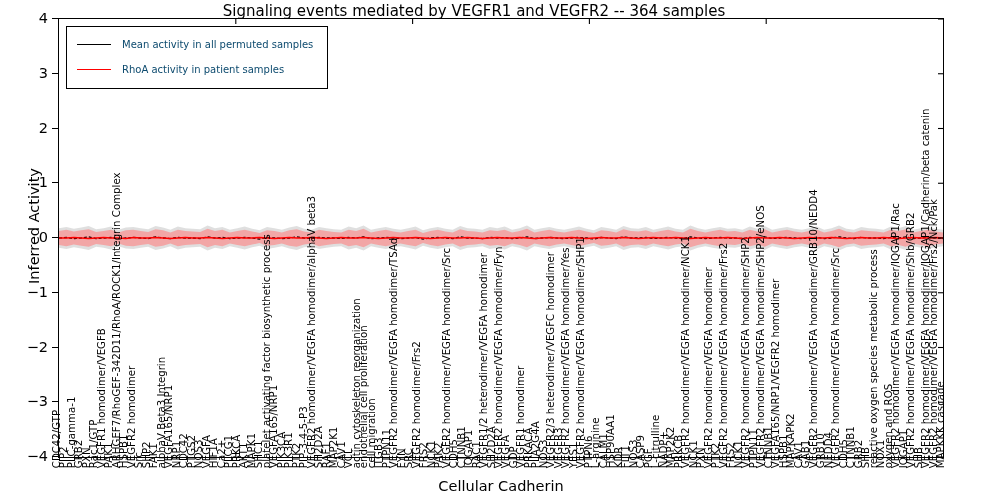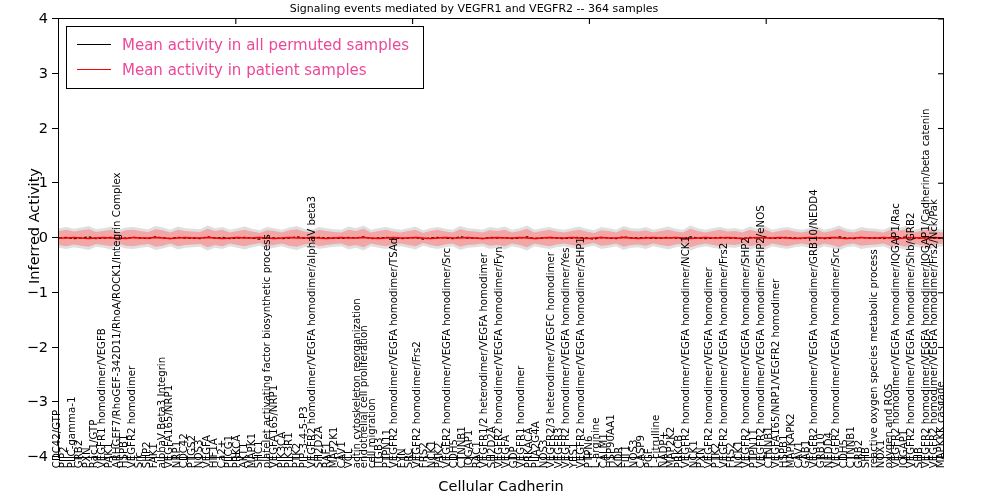--- a/index.html
+++ b/index.html
@@ -18,21 +18,21 @@
     overflow: hidden;
   }
 
   
   #chart-title {
     position: absolute;
     left: 0;
     top: 2px;
     width: 948px;
     text-align: center;
-    font-size: 11px;
+    font-size: 15px;
     color: #000000;
     white-space: nowrap;
     letter-spacing: 0px;
   }
 
   
   #plot-area {
     position: absolute;
     left: 58px;
     top: 18px;
@@ -127,22 +127,22 @@
     align-items: center;
     height: 25px;
   }
   .legend-swatch {
     width: 34px;
     height: 0;
     margin-right: 11px;
     flex: none;
   }
   .legend-label {
-    font-size: 15px;
-    color: #ec4899;
+    font-size: 10px;
+    color: #0c4a6e;
     white-space: nowrap;
   }
 </style>
 </head>
 <body>
 
 <div id="figure">
 
   <div id="chart-title">Signaling events mediated by VEGFR1 and VEGFR2 -- 364 samples</div>
 
@@ -331,17 +331,17 @@
 
   <div id="xlabel">Cellular Cadherin</div>
 
   <div id="legend">
     <div class="legend-row">
       <span class="legend-swatch" style="border-top:1.6px solid #000000;"></span>
       <span class="legend-label">Mean activity in all permuted samples</span>
     </div>
     <div class="legend-row">
       <span class="legend-swatch" style="border-top:1.6px solid #ff0000;"></span>
-      <span class="legend-label">Mean activity in patient samples</span>
+      <span class="legend-label">RhoA activity in patient samples</span>
     </div>
   </div>
 
 </div>
 
 </body></html>

